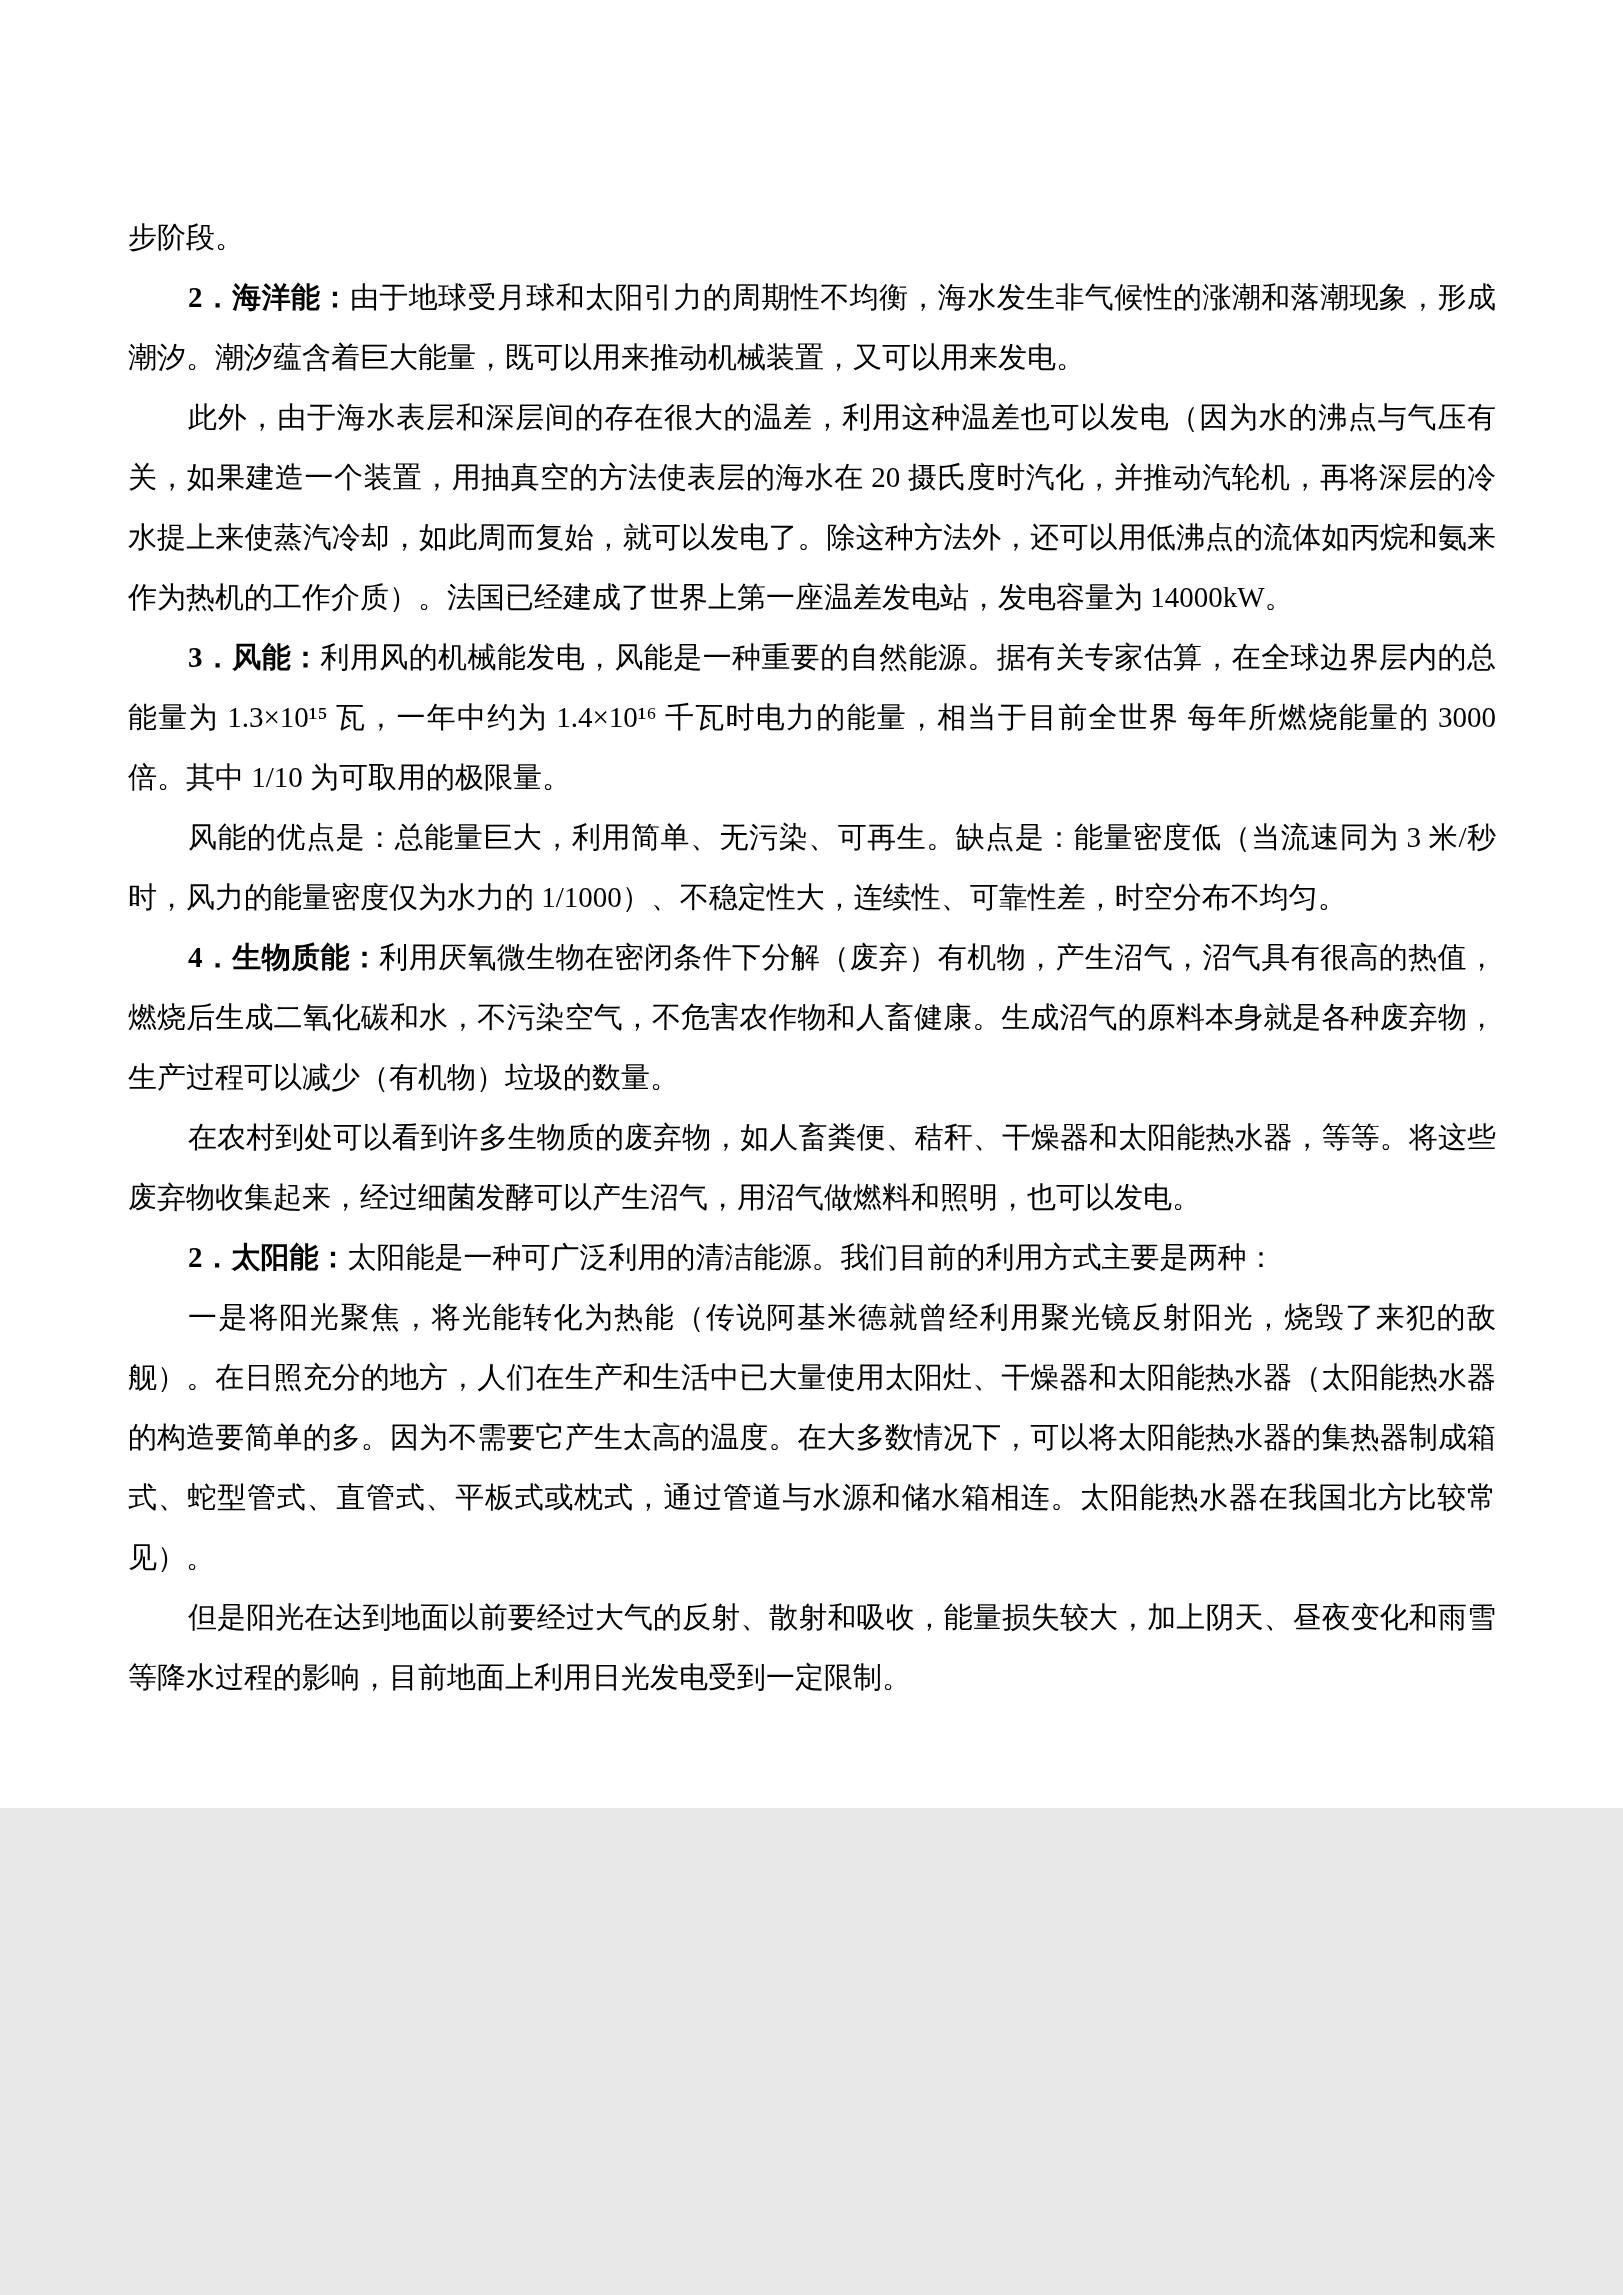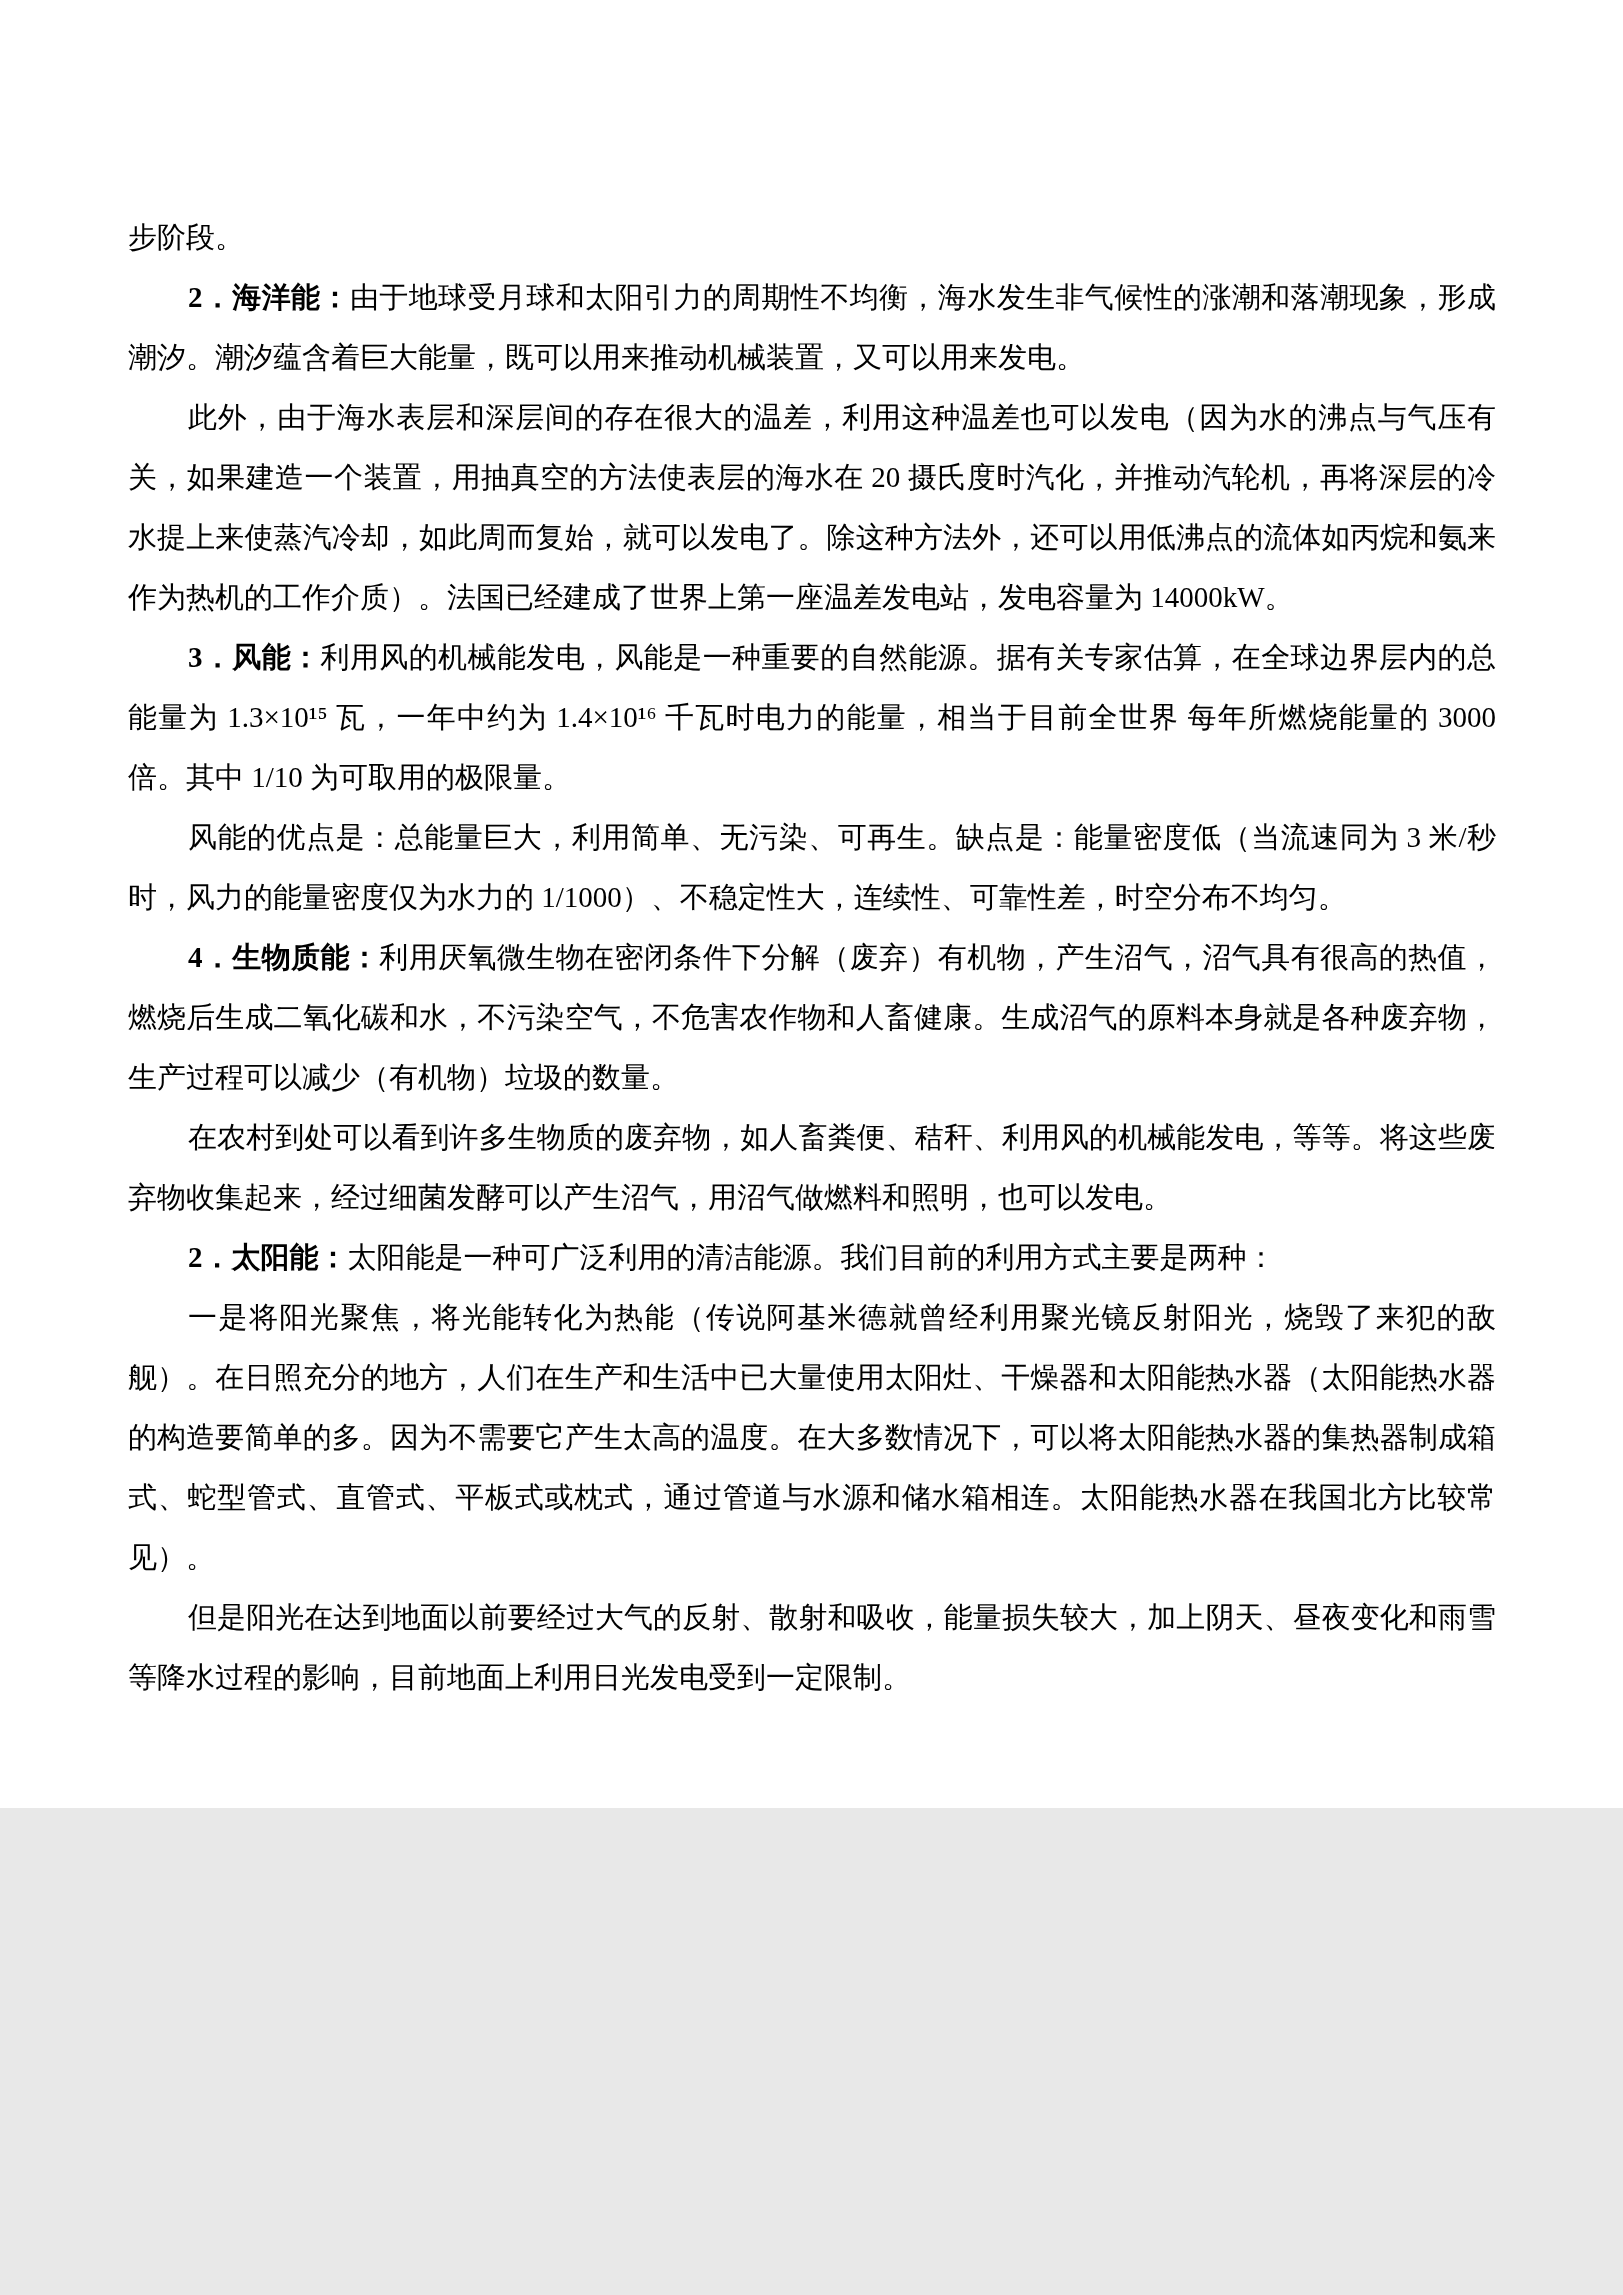--- a/index.html
+++ b/index.html
@@ -62,21 +62,21 @@
     <p class="para"><span class="sec-label">2．海洋能：</span><span>由于地球受月球和太阳引力的周期性不均衡，海水发生非气候性的涨潮和落潮现象，形成潮汐。潮汐蕴含着巨大能量，既可以用来推动机械装置，又可以用来发电。</span></p>
 
     <p class="para"><span class="sec-label"></span><span>此外，由于海水表层和深层间的存在很大的温差，利用这种温差也可以发电（因为水的沸点与气压有关，如果建造一个装置，用抽真空的方法使表层的海水在 20 摄氏度时汽化，并推动汽轮机，再将深层的冷水提上来使蒸汽冷却，如此周而复始，就可以发电了。除这种方法外，还可以用低沸点的流体如丙烷和氨来作为热机的工作介质）。法国已经建成了世界上第一座温差发电站，发电容量为 14000kW。</span></p>
 
     <p class="para"><span class="sec-label">3．风能：</span><span>利用风的机械能发电，风能是一种重要的自然能源。据有关专家估算，在全球边界层内的总能量为 1.3×10¹⁵ 瓦，一年中约为 1.4×10¹⁶ 千瓦时电力的能量，相当于目前全世界 每年所燃烧能量的 3000 倍。其中 1/10 为可取用的极限量。</span></p>
 
     <p class="para"><span class="sec-label"></span><span>风能的优点是：总能量巨大，利用简单、无污染、可再生。缺点是：能量密度低（当流速同为 3 米/秒时，风力的能量密度仅为水力的 1/1000）、不稳定性大，连续性、可靠性差，时空分布不均匀。</span></p>
 
     <p class="para"><span class="sec-label">4．生物质能：</span><span>利用厌氧微生物在密闭条件下分解（废弃）有机物，产生沼气，沼气具有很高的热值，燃烧后生成二氧化碳和水，不污染空气，不危害农作物和人畜健康。生成沼气的原料本身就是各种废弃物，生产过程可以减少（有机物）垃圾的数量。</span></p>
 
-    <p class="para"><span class="sec-label"></span><span>在农村到处可以看到许多生物质的废弃物，如人畜粪便、秸秆、利用风的机械能发电，等等。将这些废弃物收集起来，经过细菌发酵可以产生沼气，用沼气做燃料和照明，也可以发电。</span></p>
+    <p class="para"><span class="sec-label"></span><span>在农村到处可以看到许多生物质的废弃物，如人畜粪便、秸秆、干燥器和太阳能热水器，等等。将这些废弃物收集起来，经过细菌发酵可以产生沼气，用沼气做燃料和照明，也可以发电。</span></p>
 
     <p class="para"><span class="sec-label">2．太阳能：</span><span>太阳能是一种可广泛利用的清洁能源。我们目前的利用方式主要是两种：</span></p>
 
     <p class="para"><span class="sec-label"></span><span>一是将阳光聚焦，将光能转化为热能（传说阿基米德就曾经利用聚光镜反射阳光，烧毁了来犯的敌舰）。在日照充分的地方，人们在生产和生活中已大量使用太阳灶、干燥器和太阳能热水器（太阳能热水器的构造要简单的多。因为不需要它产生太高的温度。在大多数情况下，可以将太阳能热水器的集热器制成箱式、蛇型管式、直管式、平板式或枕式，通过管道与水源和储水箱相连。太阳能热水器在我国北方比较常见）。</span></p>
 
 
     <p class="para"><span class="sec-label"></span><span>但是阳光在达到地面以前要经过大气的反射、散射和吸收，能量损失较大，加上阴天、昼夜变化和雨雪等降水过程的影响，目前地面上利用日光发电受到一定限制。</span></p>
 
   </div>
 

